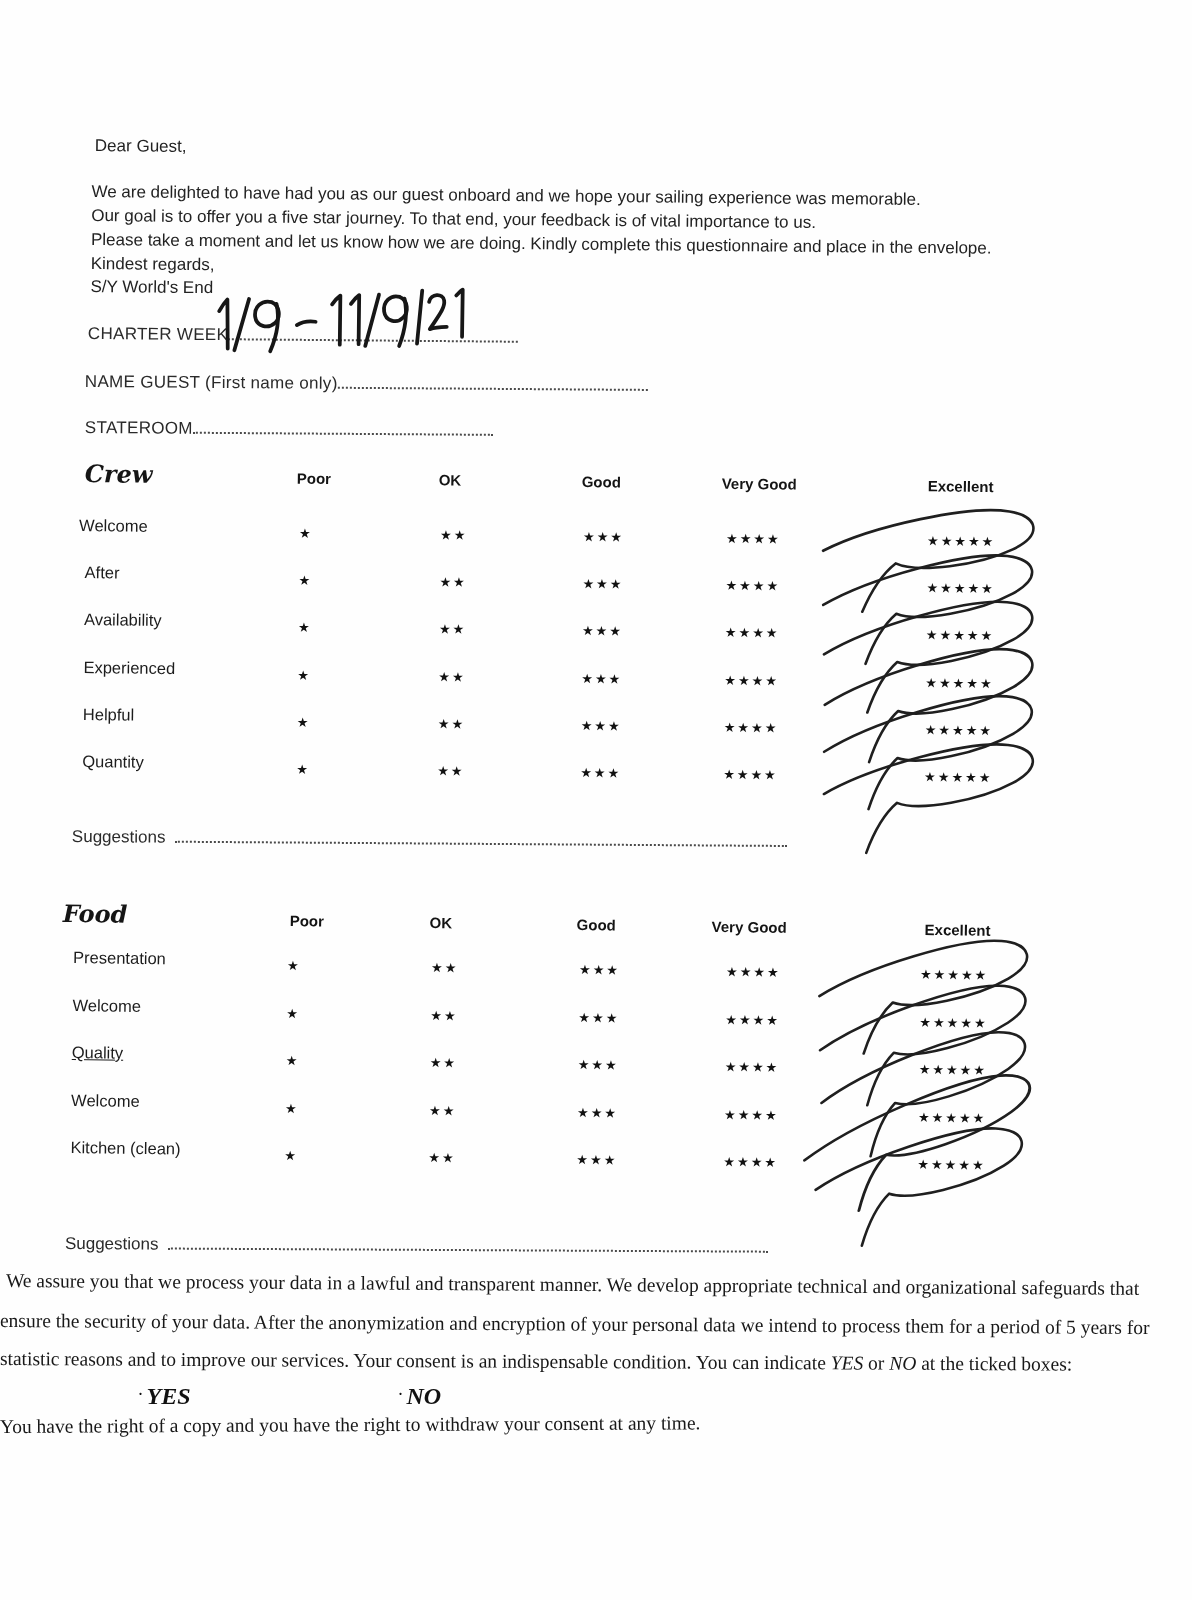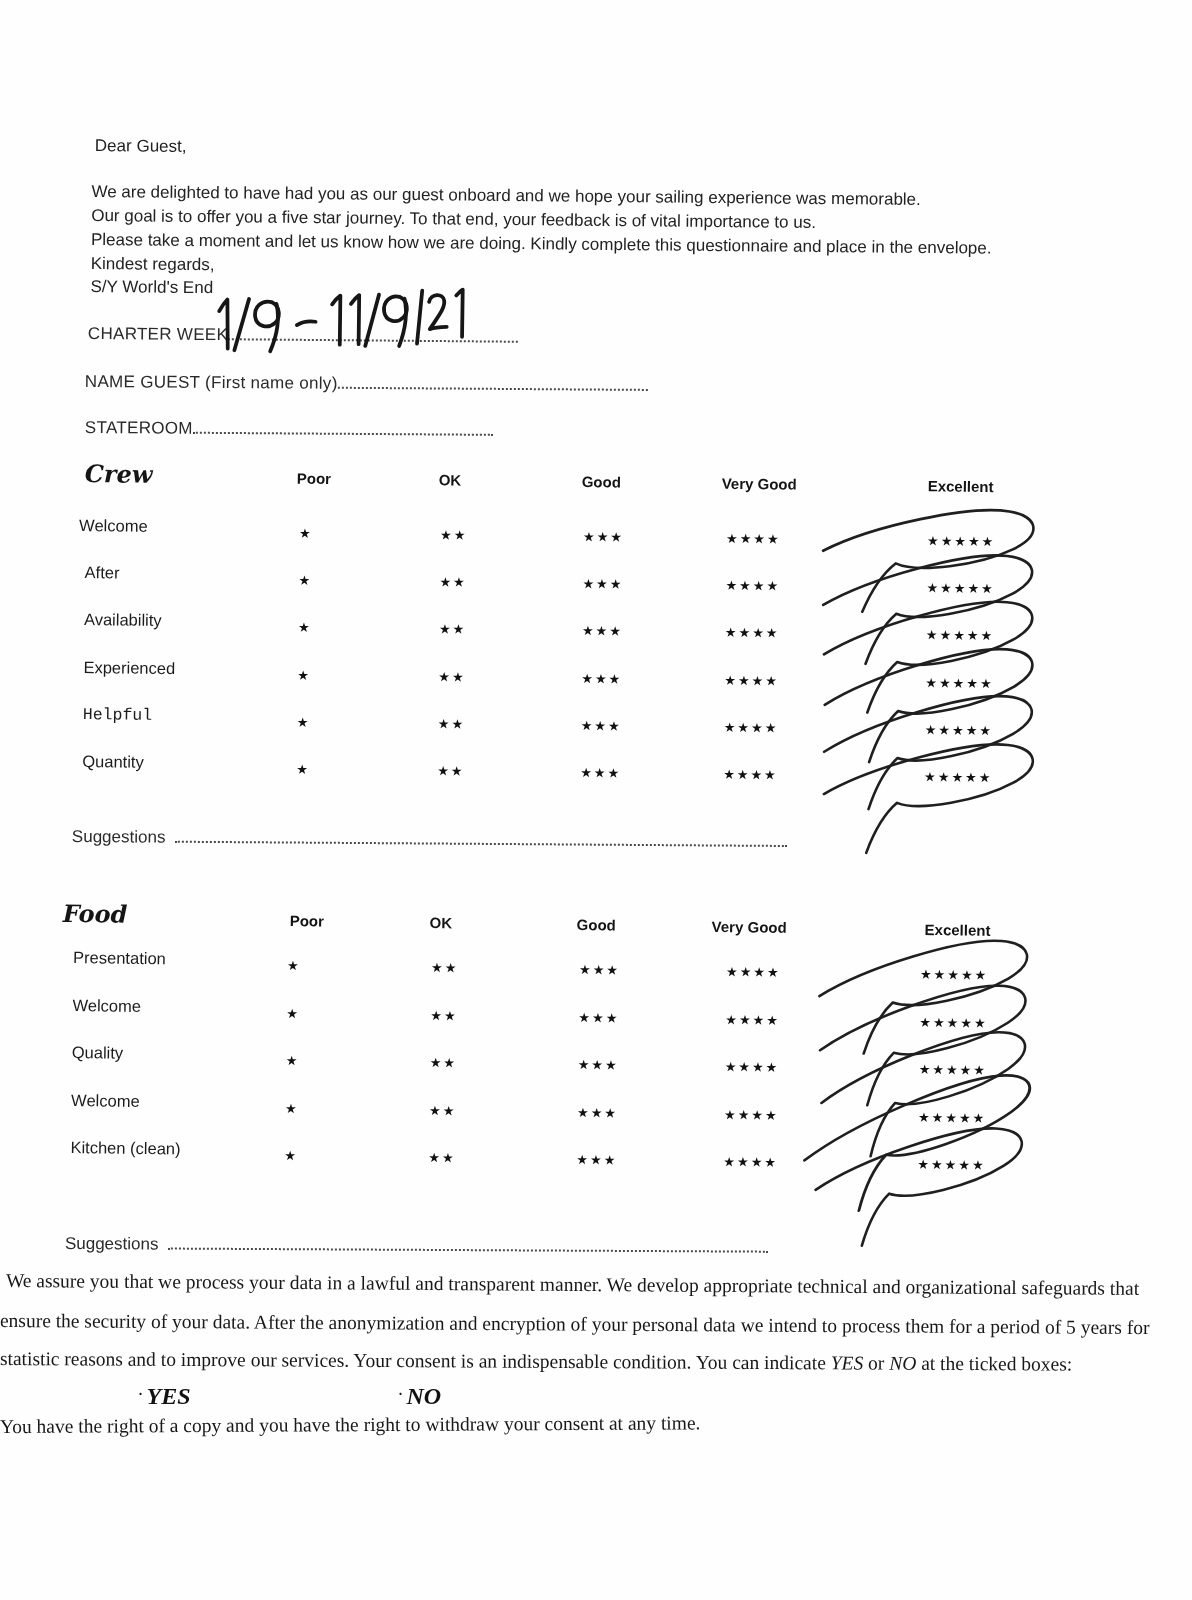--- a/index.html
+++ b/index.html
@@ -101,21 +101,21 @@
         <div class="stars" style="left: 441px; top: 158.4px;">★★</div>
         <div class="stars" style="left: 584px; top: 158.4px;">★★★</div>
         <div class="stars" style="left: 727px; top: 158.4px;">★★★★</div>
         <div class="stars" style="left: 928px; top: 158.4px;">★★★★★</div>
         <div class="row-label" style="left: 86px; top: 198.6px;">Experienced</div>
         <div class="stars" style="left: 300px; top: 205.6px;">★</div>
         <div class="stars" style="left: 441px; top: 205.6px;">★★</div>
         <div class="stars" style="left: 584px; top: 205.6px;">★★★</div>
         <div class="stars" style="left: 727px; top: 205.6px;">★★★★</div>
         <div class="stars" style="left: 928px; top: 205.6px;">★★★★★</div>
-        <div class="row-label" style="left: 86px; top: 245.8px; font-family: Liberation Mono, monospace;">Helpful</div>
+        <div class="row-label" style="left: 86px; top: 245.8px;">Helpful</div>
         <div class="stars" style="left: 300px; top: 252.8px;">★</div>
         <div class="stars" style="left: 441px; top: 252.8px;">★★</div>
         <div class="stars" style="left: 584px; top: 252.8px;">★★★</div>
         <div class="stars" style="left: 727px; top: 252.8px;">★★★★</div>
         <div class="stars" style="left: 928px; top: 252.8px;">★★★★★</div>
         <div class="row-label" style="left: 86px; top: 293px;">Quantity</div>
         <div class="stars" style="left: 300px; top: 300px;">★</div>
         <div class="stars" style="left: 441px; top: 300px;">★★</div>
         <div class="stars" style="left: 584px; top: 300px;">★★★</div>
         <div class="stars" style="left: 727px; top: 300px;">★★★★</div>
@@ -155,21 +155,21 @@
         <div class="stars" style="left: 432px; top: 56px;">★★</div>
         <div class="stars" style="left: 580px; top: 56px;">★★★</div>
         <div class="stars" style="left: 727px; top: 56px;">★★★★</div>
         <div class="stars" style="left: 921px; top: 56px;">★★★★★</div>
         <div class="row-label" style="left: 74px; top: 96.5px;">Welcome</div>
         <div class="stars" style="left: 288px; top: 103.5px;">★</div>
         <div class="stars" style="left: 432px; top: 103.5px;">★★</div>
         <div class="stars" style="left: 580px; top: 103.5px;">★★★</div>
         <div class="stars" style="left: 727px; top: 103.5px;">★★★★</div>
         <div class="stars" style="left: 921px; top: 103.5px;">★★★★★</div>
-        <div class="row-label" style="left: 74px; top: 144px;">Quality</div>
+        <div class="row-label" style="left: 74px; top: 144px; text-decoration: underline;">Quality</div>
         <div class="stars" style="left: 288px; top: 151px;">★</div>
         <div class="stars" style="left: 432px; top: 151px;">★★</div>
         <div class="stars" style="left: 580px; top: 151px;">★★★</div>
         <div class="stars" style="left: 727px; top: 151px;">★★★★</div>
         <div class="stars" style="left: 921px; top: 151px;">★★★★★</div>
         <div class="row-label" style="left: 74px; top: 191.5px;">Welcome</div>
         <div class="stars" style="left: 288px; top: 198.5px;">★</div>
         <div class="stars" style="left: 432px; top: 198.5px;">★★</div>
         <div class="stars" style="left: 580px; top: 198.5px;">★★★</div>
         <div class="stars" style="left: 727px; top: 198.5px;">★★★★</div>

